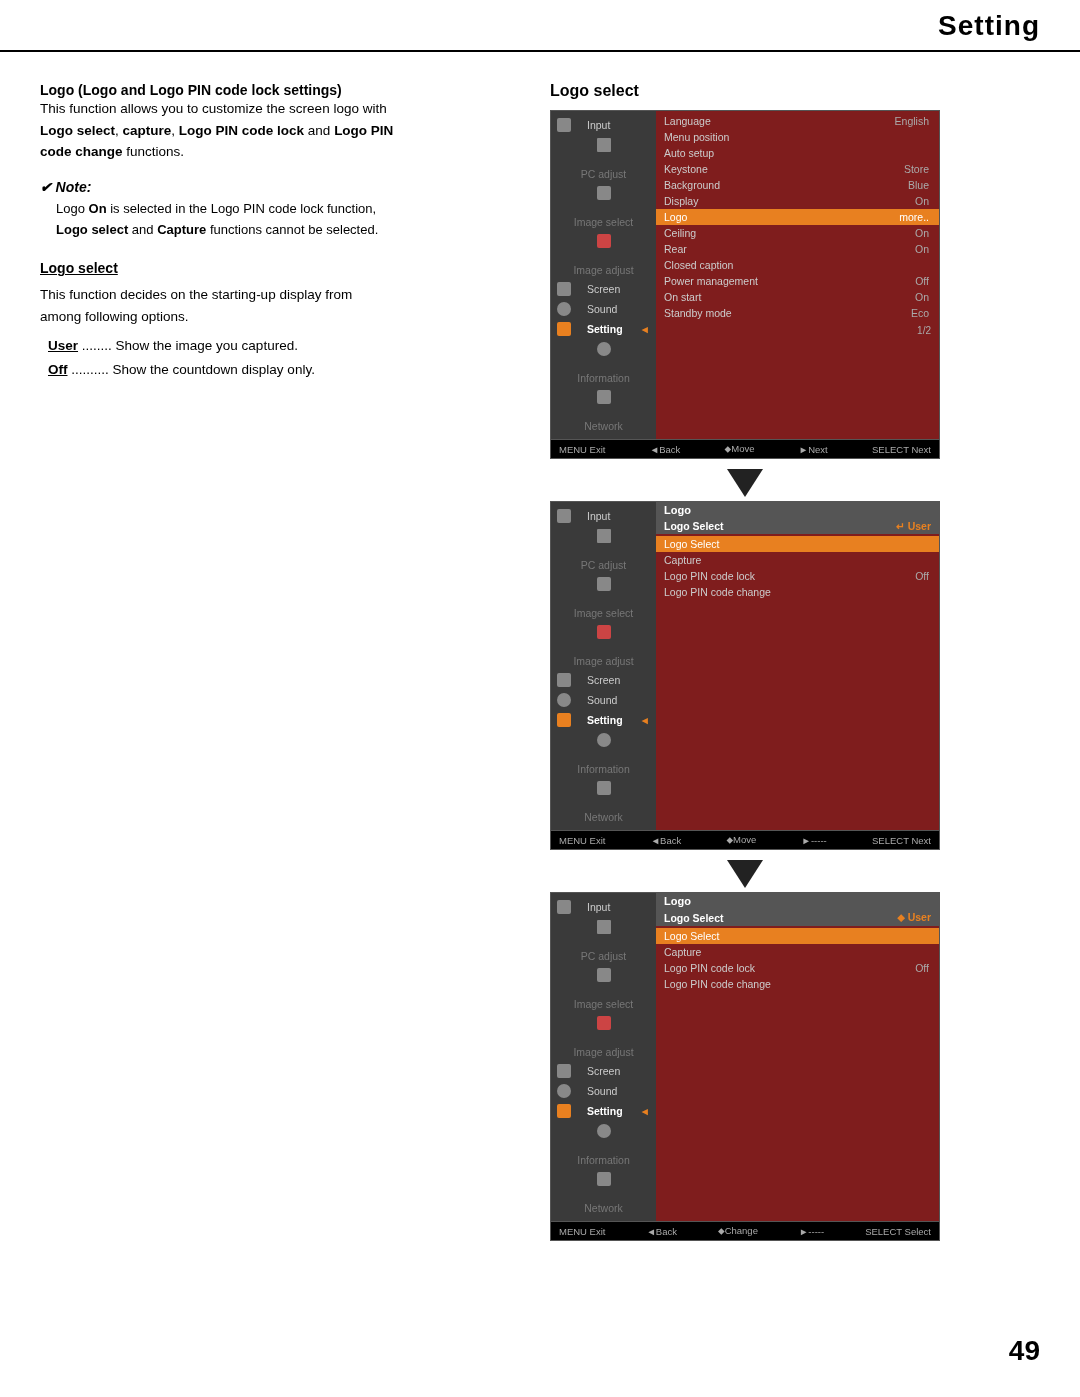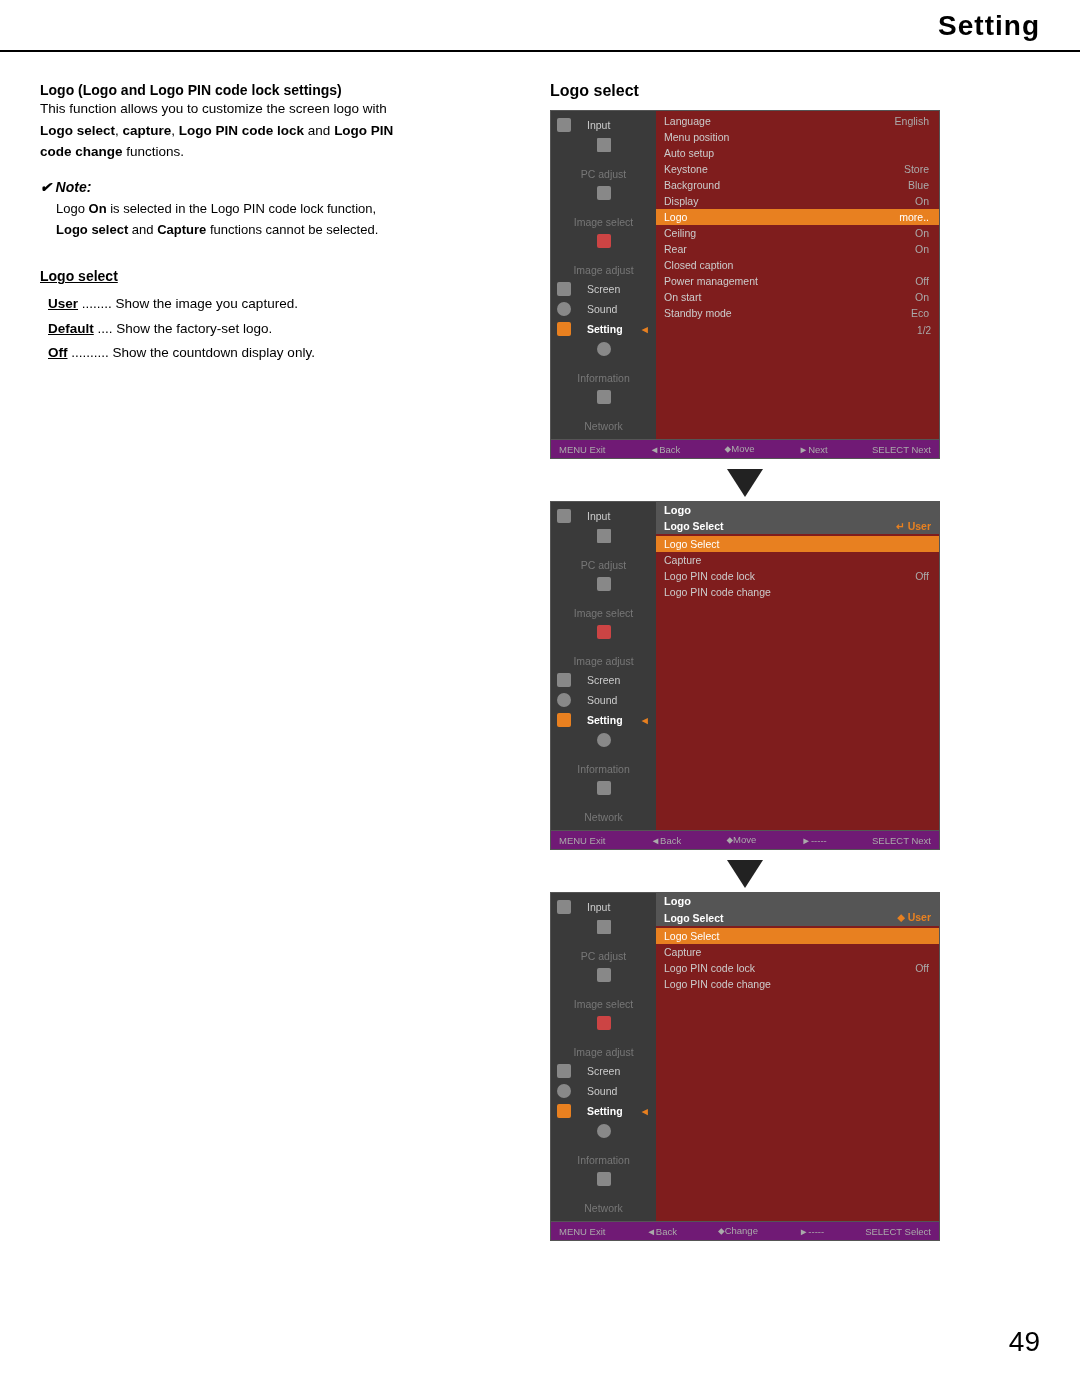--- a/index.html
+++ b/index.html
@@ -45,21 +45,21 @@
     }
     .section-body {
       font-size: 13.5px;
       line-height: 1.6;
       margin-bottom: 16px;
     }
     .section-body b {
       font-weight: bold;
     }
     .note-block {
-      margin-bottom: 28px;
+      margin-bottom: 20px;
     }
     .note-title {
       font-weight: bold;
       font-style: italic;
       margin-bottom: 4px;
     }
     .note-body {
       font-size: 13px;
       line-height: 1.6;
       padding-left: 16px;
@@ -186,21 +186,21 @@
     }
     .ui-page-num {
       text-align: right;
       padding: 2px 8px;
       font-size: 10px;
       color: #aaa;
     }
 
     
     .ui-bottom-bar {
-      background: #701a75;
+      background: #000000;
       color: #aaa;
       display: flex;
       justify-content: space-between;
       padding: 3px 8px;
       font-size: 9.5px;
       border-top: 1px solid #555;
     }
     .ui-bottom-bar span {
       display: flex;
       align-items: center;
@@ -248,24 +248,24 @@
       width: 0;
       height: 0;
       border-left: 18px solid transparent;
       border-right: 18px solid transparent;
       border-top: 28px solid #222;
     }
 
     
     .page-number {
       position: absolute;
-      bottom: 39px;
+      bottom: 30px;
       right: 40px;
       font-size: 28px;
-      font-weight: normal;
+      font-weight: bold;
     }
   </style>
 </head>
 <body>
 
 <div class="page-header">
   <span class="page-title">Setting</span>
 </div>
 
 <div class="content">
@@ -283,23 +283,26 @@
 
     <div class="note-block">
       <p class="note-title">✔ Note:</p>
       <div class="note-body">
         <span>Logo </span><b>On</b><span> is selected in the Logo PIN code lock function,</span><br>
         <b>Logo select</b><span> and </span><b>Capture</b><span> functions cannot be selected.</span>
       </div>
     </div>
 
     <span class="logo-select-heading">Logo select</span>
+    <p class="logo-select-body">
+      <span>This function decides on the starting-up display from</span><br>
+      <span>among following options.</span>
+    </p>
     <div class="logo-select-options">
       <div><span class="opt-key">User</span> ........ Show the image you captured.</div>
-      <div><span class="opt-key">Default</span> .... Show the factory-set logo.</div>
       <div><span class="opt-key">Off</span> .......... Show the countdown display only.</div>
     </div>
 
   </div>
 
   <div class="right-col">
     <div class="right-col-title">Logo select</div>
 
     <div class="ui-screenshot">
       <div class="ui-body">

